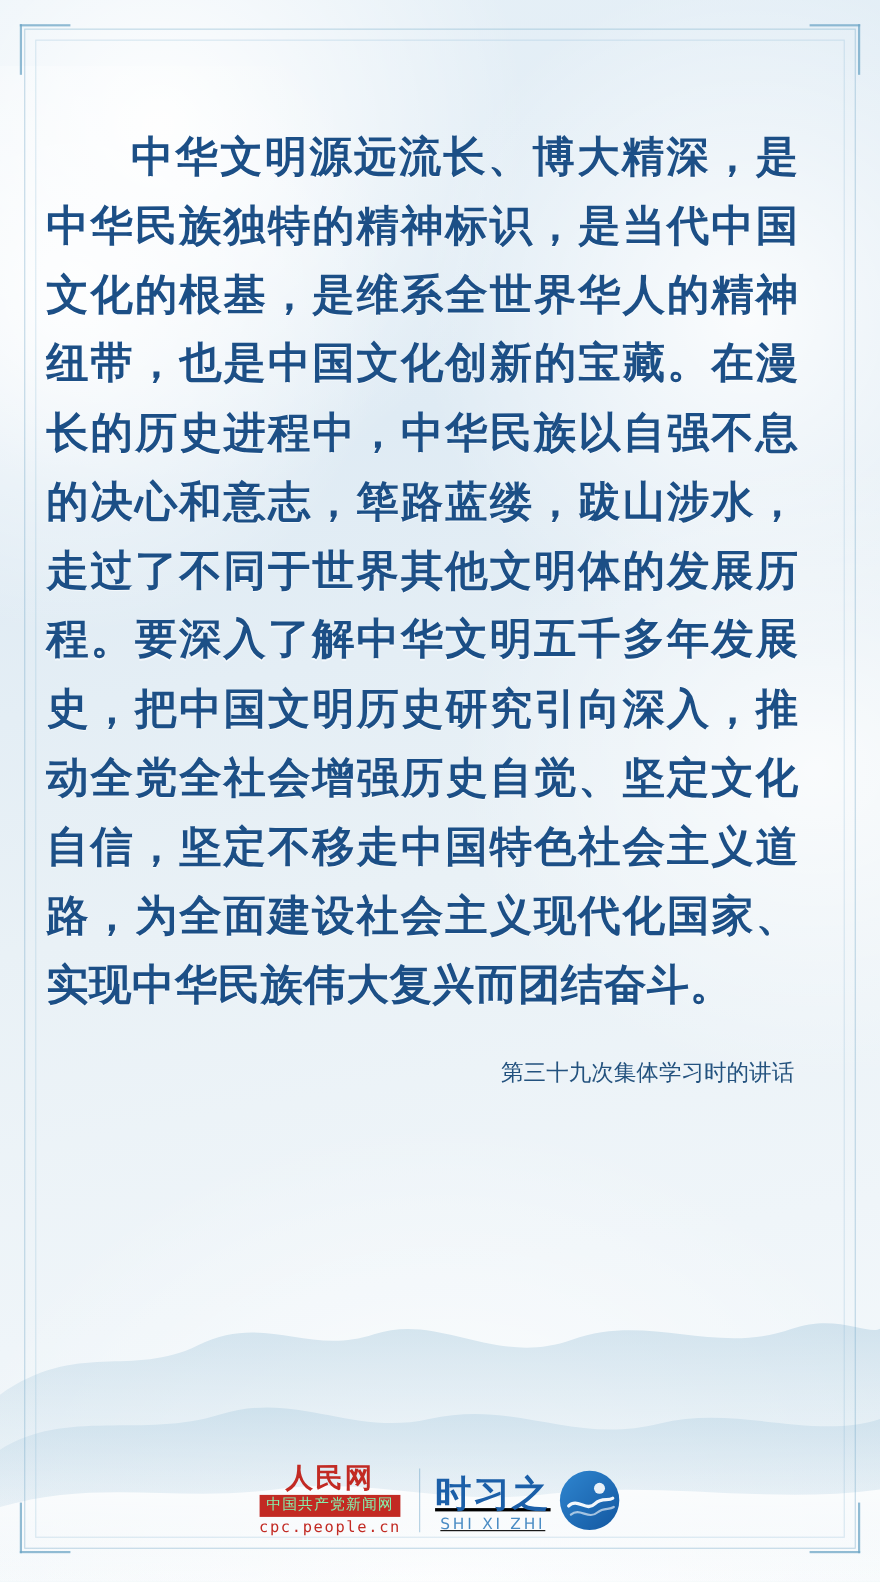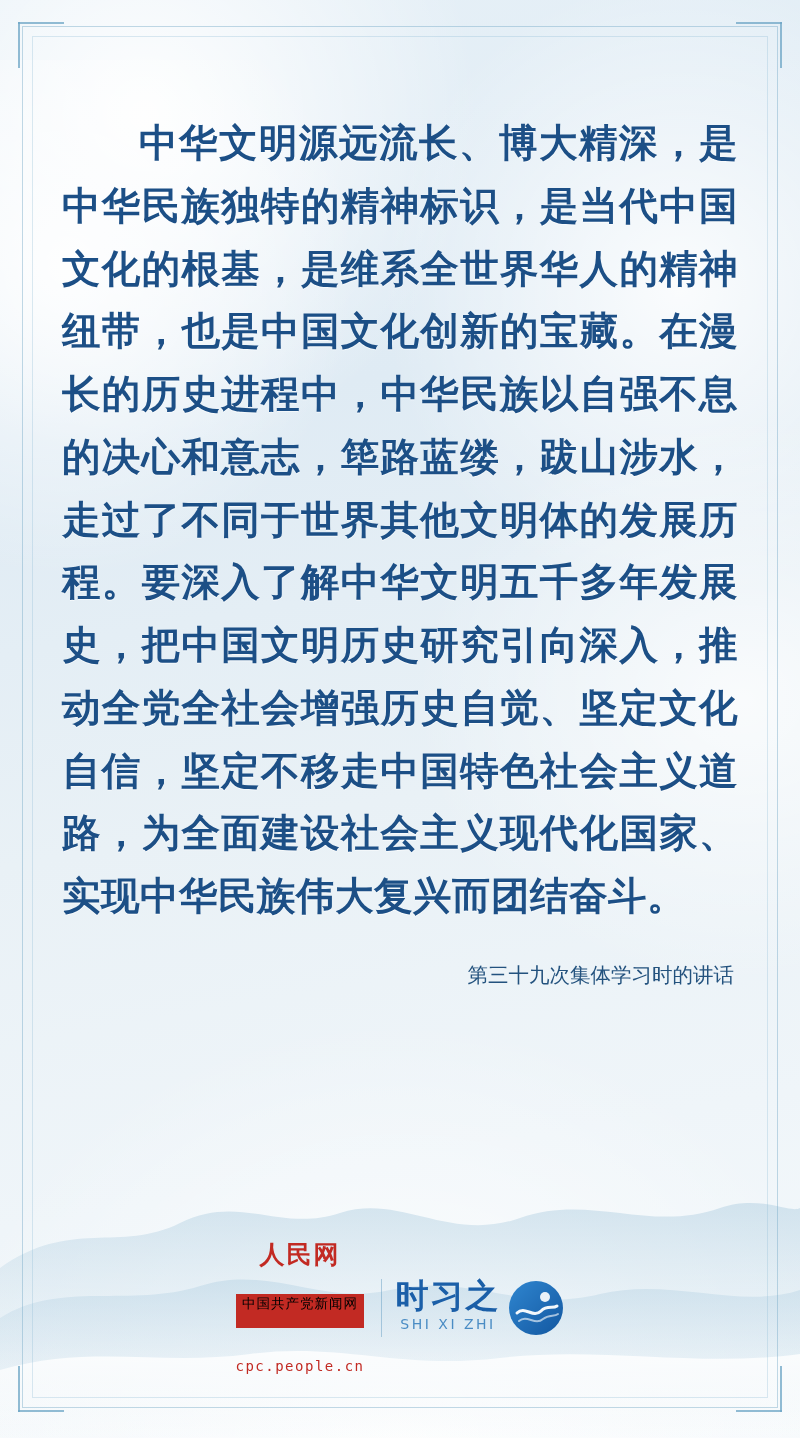--- a/index.html
+++ b/index.html
@@ -69,22 +69,22 @@
   }
   .corner-tl { left: 18px; top: 22px; }
   .corner-tr { right: 18px; top: 22px; transform: scaleX(-1); }
   .corner-bl { left: 18px; bottom: 26px; transform: scaleY(-1); }
   .corner-br { right: 18px; bottom: 26px; transform: scale(-1,-1); }
   .corner .h { left: 0; top: 0; width: 46px; height: 2px; }
   .corner .v { left: 0; top: 0; width: 2px; height: 46px; }
 
   .content {
     position: absolute;
-    left: 0; right: 0; top: 0;
-    padding: 112px 62px 0 62px;
+    left: 0; right: 12px; top: 0;
+    padding: 112px 62px 0 42px;
     box-sizing: border-box;
   }
 
   .quote {
     margin: 0;
     color: #1c4f86;
     font-family: "DejaVu Serif", "Liberation Serif", serif;
     font-size: 38.5px;
     font-weight: 700;
     line-height: 1.63;
@@ -103,21 +103,21 @@
     line-height: 1.75;
     text-align: right;
     padding-right: 4px;
   }
   .attribution .line2 { display: block; }
 
   
   .footer {
     position: absolute;
     left: 0; right: 0;
-    bottom: 64px;
+    bottom: 41px;
     display: flex;
     align-items: center;
     justify-content: center;
     gap: 16px;
   }
 
   .people-logo {
     display: flex;
     flex-direction: column;
     align-items: center;
@@ -126,43 +126,42 @@
   .people-logo .cn {
     color: #c22a23;
     font-family: "DejaVu Serif", "Liberation Serif", serif;
     font-size: 25px;
     font-weight: 700;
     letter-spacing: 2px;
     line-height: 1;
   }
   .people-logo .bar {
     background: #c22a23;
-    color: #000000;
+    color: #86efac;
     font-family: "DejaVu Sans", "Liberation Sans", sans-serif;
     font-size: 13.5px;
     letter-spacing: 1px;
-    padding: 2px 6px 17px 6px;
+    padding: 2px 6px 3px 6px;
     line-height: 1.1;
-    margin-top: 24px;
   }
   .people-logo .url {
     color: #c22a23;
     font-family: "DejaVu Sans Mono", "Liberation Mono", monospace;
     font-size: 14px;
     letter-spacing: 1.5px;
     line-height: 1.1;
-    margin-top: 28px;
   }
 
   .shixizhi {
     display: flex;
-    align-items: flex-start;
+    align-items: flex-end;
     gap: 6px;
     padding-left: 14px;
     border-left: 1px solid rgba(90,150,190,0.45);
+    text-decoration: underline;
   }
   .shixizhi .wordmark {
     display: flex;
     flex-direction: column;
     align-items: center;
     line-height: 1;
   }
   .shixizhi .wordmark .zh {
     color: #1b5fa8;
     font-family: "DejaVu Serif", "Liberation Serif", serif;

